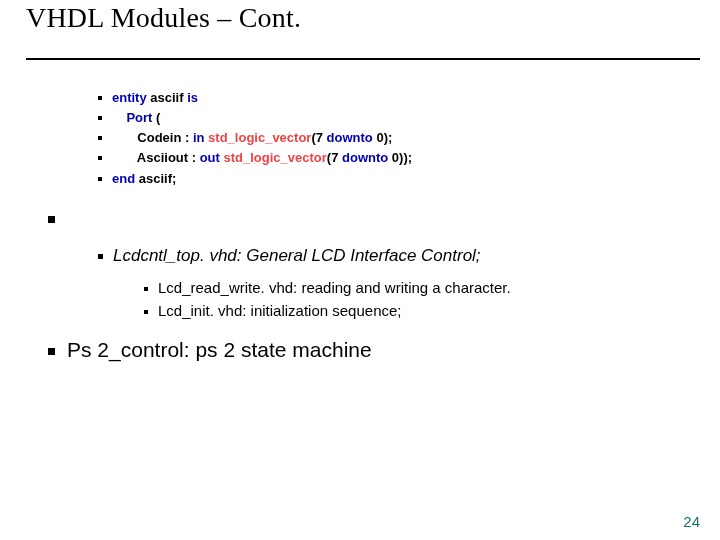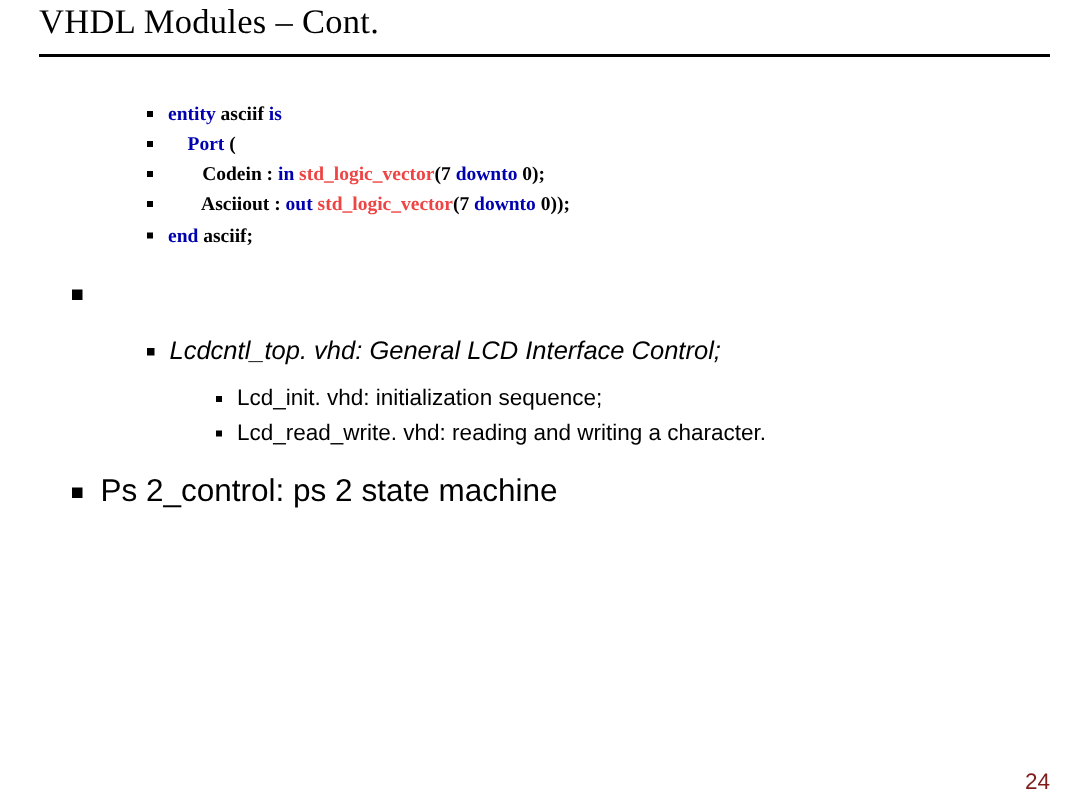--- a/index.html
+++ b/index.html
@@ -14,22 +14,22 @@
   }
   .slide {
     width: 720px;
     height: 540px;
     position: relative;
     box-sizing: border-box;
     padding: 0 20px 10px 26px;
   }
   .title {
     font-family: "Times New Roman", Times, serif;
-    font-size: 23px;
-    padding: 2px 0 8px 0;
+    font-size: 28px;
+    padding: 2px 0 24px 0;
     letter-spacing: 0.2px;
   }
   .hr {
     border: none;
     border-top: 2px solid #000;
     margin: 0 0 28px 0;
     width: 100%;
   }
   .level1 {
     margin-left: 22px;
@@ -45,21 +45,21 @@
     font-style: italic;
   }
   .level3 {
     margin-left: 118px;
     font-size: 15px;
     line-height: 1.4;
     margin-bottom: 2px;
   }
   .code {
     margin-left: 72px;
-    font-family: Liberation Serif, serif;
+    font-family: Liberation Sans, sans-serif;
     font-size: 13px;
     font-weight: bold;
     line-height: 1.55;
     white-space: pre;
     margin-bottom: 16px;
   }
   .code .line { display: block; }
   .bullet {
     display: inline-block;
     width: 7px;
@@ -92,21 +92,21 @@
     margin-right: 10px;
     vertical-align: 2px;
   }
   .kw   { color: #0000b0; }
   .type { color: #ef4444; }
   .slide-number {
     position: absolute;
     right: 20px;
     bottom: 10px;
     font-size: 15px;
-    color: #7f1d1d;
+    color: #0f766e;
   }
   .spacer-sm { height: 6px; }
 </style>
 </head>
 <body>
 
 <div class="slide">
 
   <div class="title">VHDL Modules – Cont.</div>
   <hr class="hr">
@@ -118,24 +118,24 @@
     <span class="bullet"></span>
   </div>
 
   <div class="level2">
     <span class="bullet-sm"></span><span>Lcdcntl_top. vhd: General LCD Interface Control;</span>
   </div>
 
   <div class="spacer-sm"></div>
 
   <div class="level3">
-    <span class="bullet-xs"></span><span>Lcd_init. vhd: initialization sequence;</span>
+    <span class="bullet-xs"></span><span>Lcd_read_write. vhd: reading and writing a character.</span>
   </div>
   <div class="level3">
-    <span class="bullet-xs"></span><span>Lcd_read_write. vhd: reading and writing a character.</span>
+    <span class="bullet-xs"></span><span>Lcd_init. vhd: initialization sequence;</span>
   </div>
 
   <div style="height:14px"></div>
 
   <div class="level1">
     <span class="bullet"></span><span>Ps 2_control: ps 2 state machine</span>
   </div>
 
   <div class="slide-number">24</div>
 </div>

